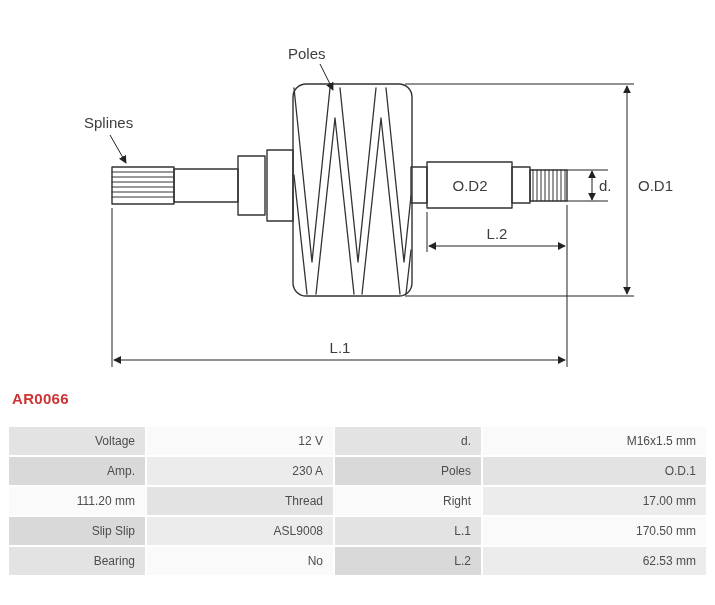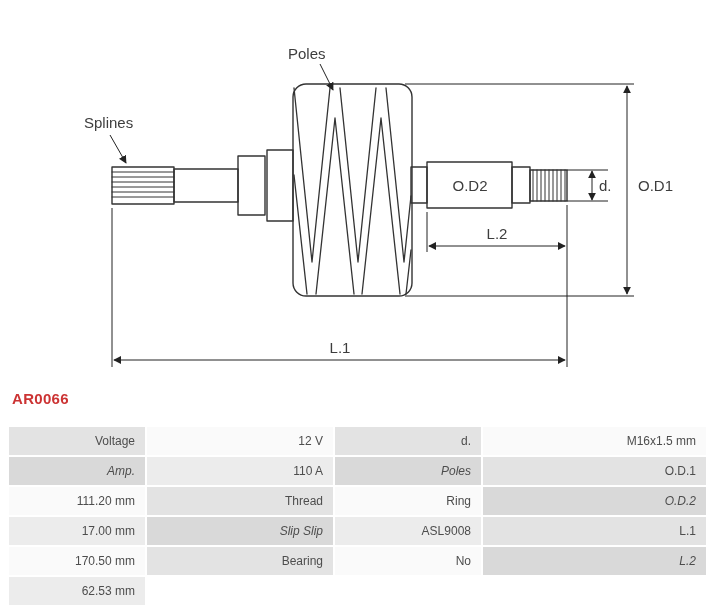--- a/index.html
+++ b/index.html
@@ -26,21 +26,21 @@
     gap:2px;
     font-size:12px;
     color:var(--color-text,#4d4d4d);
   }
   .cell{
     display:flex;align-items:center;justify-content:flex-end;
     padding-right:10px;overflow:hidden;white-space:nowrap;
   }
   .cell.label{background:var(--color-label-bg,#e3e3e3);padding-left:44px;}
   .cell.value{background:var(--color-value-bg,#fafafa);text-align:right;}
-  .cell.label.alt{background:var(--color-label-bg-alt,#d9d9d9);font-style:italic;}
+  .cell.label.alt{background:var(--color-label-bg-alt,#d9d9d9);}
   .cell.value.alt{background:var(--color-value-bg-alt,#ececec);}
   .cell.blank{background:transparent;}
 </style>
 </head>
 <body>
 
 <div class="page">
 
   <svg class="drawing" width="715" height="400" viewBox="0 0 715 400">
     <defs>
@@ -121,29 +121,28 @@
   <div class="part-number">AR0066</div>
 
   <div class="spec-table">
 
     <div class="cell label">Voltage</div>
     <div class="cell value">12 V</div>
     <div class="cell label">d.</div>
     <div class="cell value">M16x1.5 mm</div>
 
     <div class="cell label alt">Amp.</div>
-    <div class="cell value alt">110 A</div>
+    <div class="cell value alt">230 A</div>
     <div class="cell label alt">Poles</div>
 
     <div class="cell label">O.D.1</div>
     <div class="cell value">111.20 mm</div>
     <div class="cell label">Thread</div>
-    <div class="cell value">Ring</div>
+    <div class="cell value">Right</div>
 
-    <div class="cell label alt">O.D.2</div>
     <div class="cell value alt">17.00 mm</div>
     <div class="cell label alt">Slip Slip</div>
     <div class="cell value alt">ASL9008</div>
 
     <div class="cell label">L.1</div>
     <div class="cell value">170.50 mm</div>
     <div class="cell label">Bearing</div>
     <div class="cell value">No</div>
 
     <div class="cell label alt">L.2</div>

